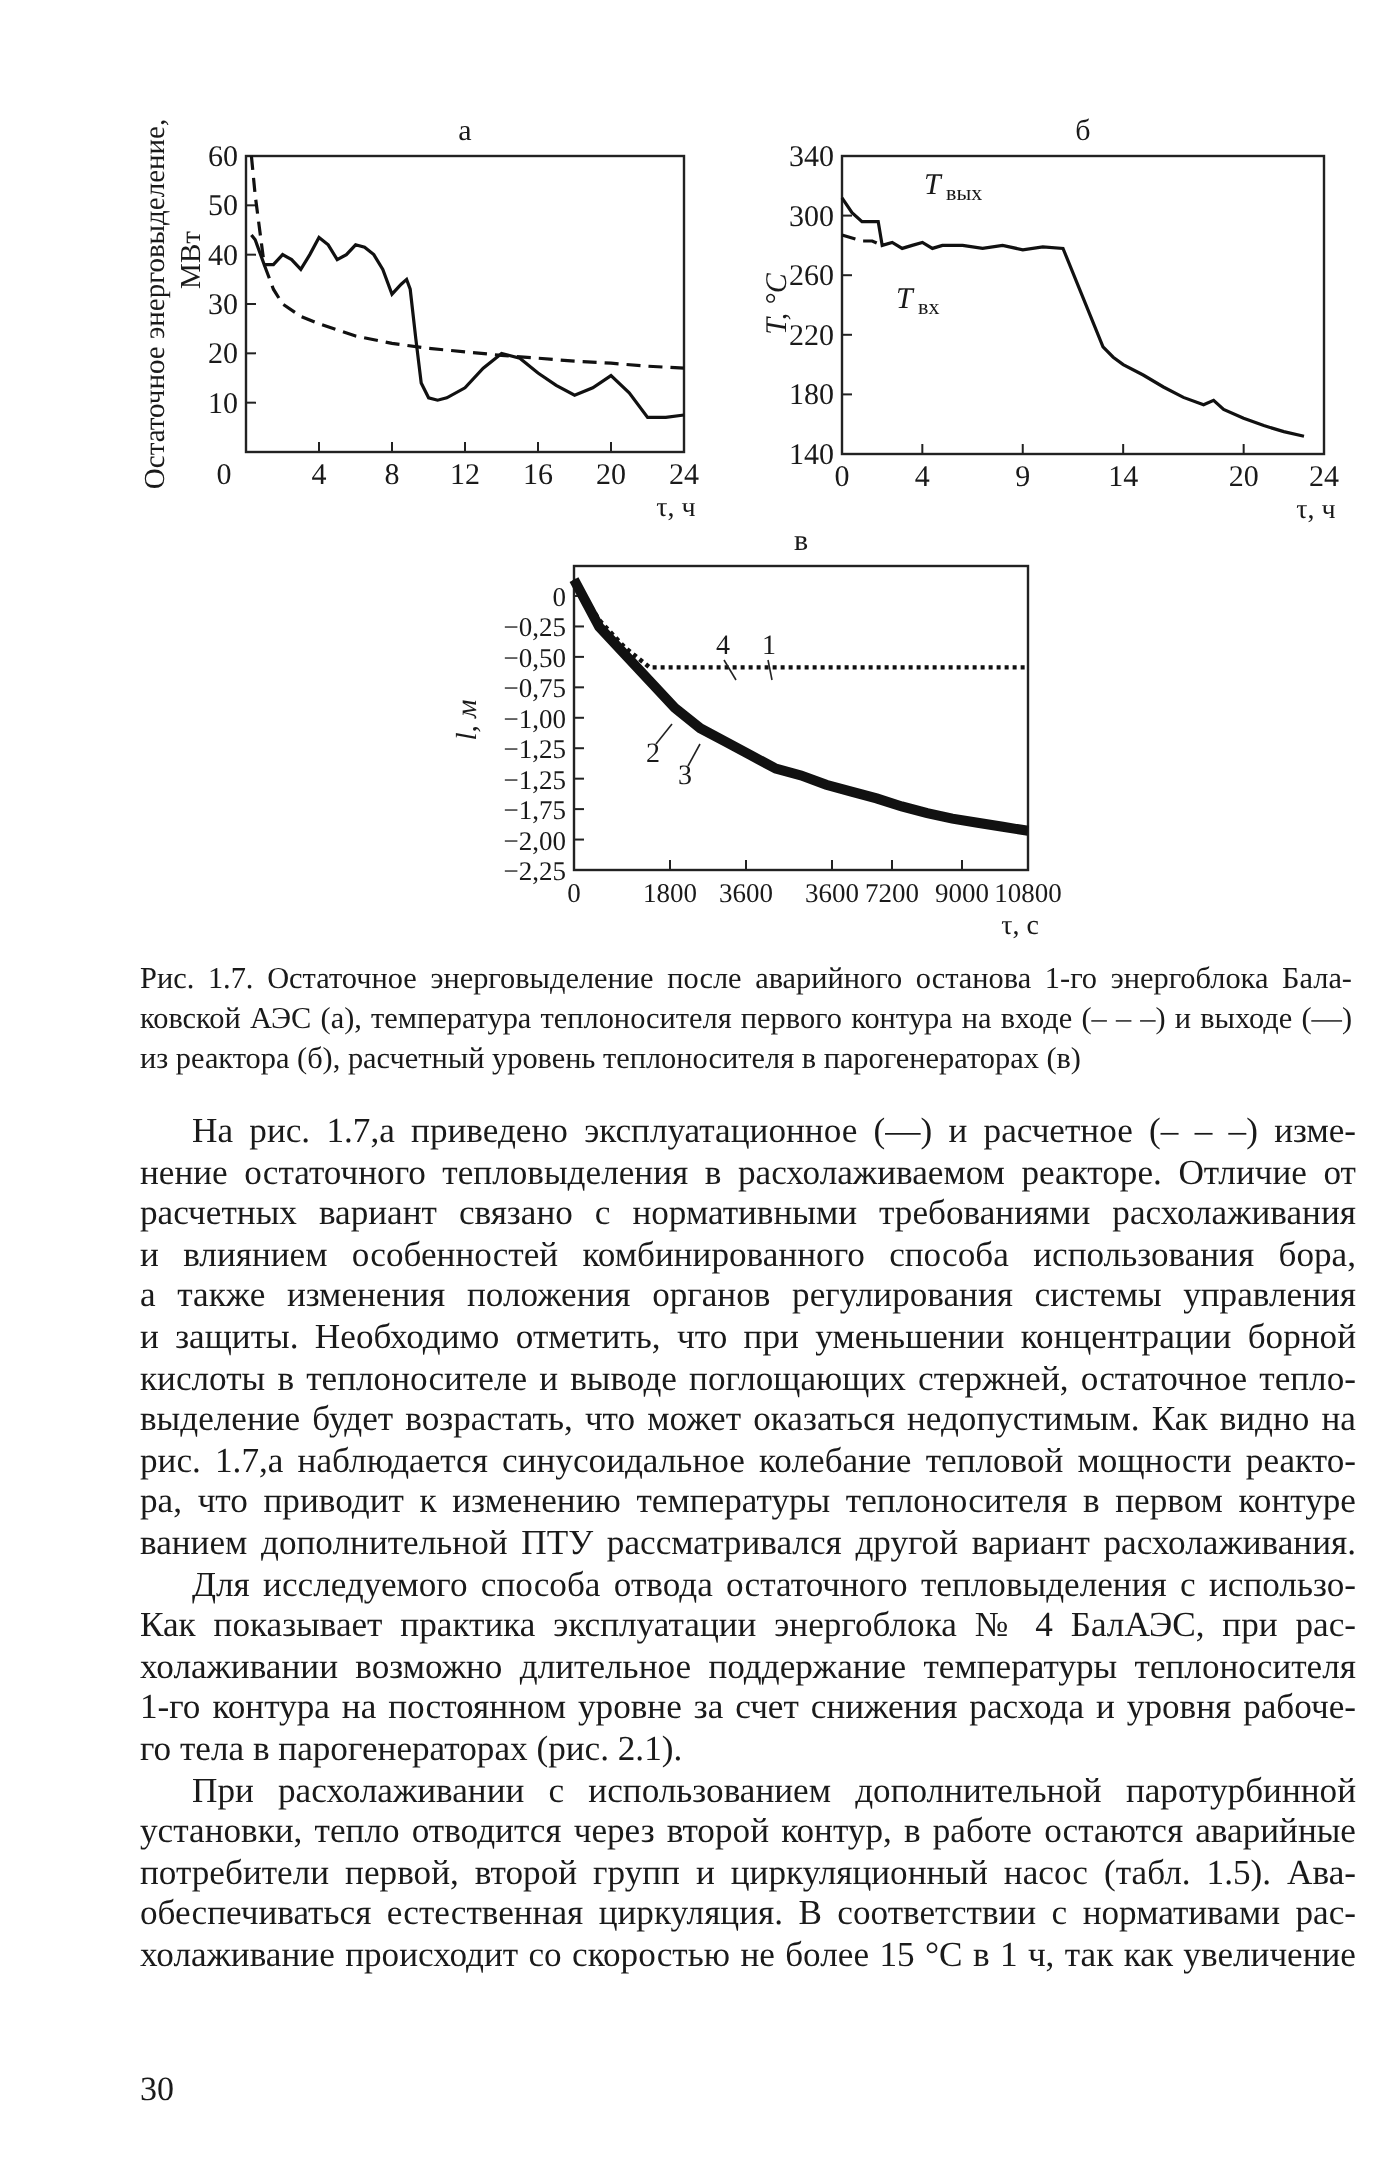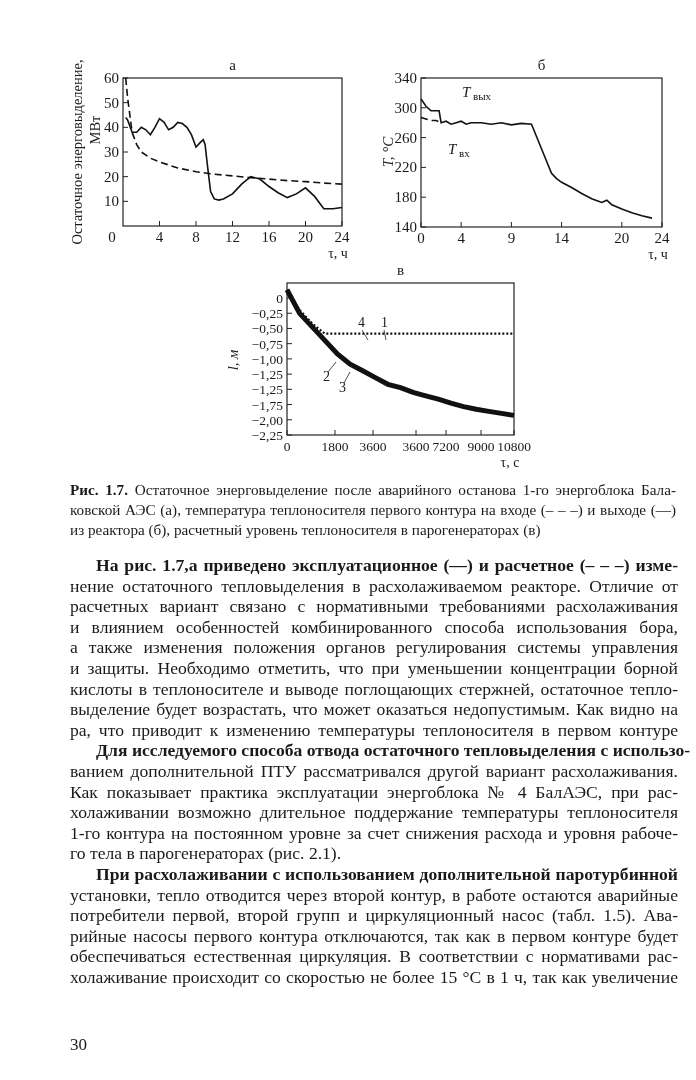--- a/index.html
+++ b/index.html
@@ -1,25 +1,25 @@
 <!DOCTYPE html>
 <html><head>
 <meta charset="utf-8">
 <style>
   html, body { margin:0; padding:0; background:#ffffff; }
   body { width:696px; height:1080px; position:relative; overflow:hidden;
          font-family:"Liberation Serif", "DejaVu Serif", serif; color:#1a1a1a; }
   .abs { position:absolute; }
   svg text { font-family:"Liberation Serif", "DejaVu Serif", serif; fill:#1a1a1a; }
   .caption { position:absolute; left:70px; top:480px; width:606px; font-size:15.2px; line-height:20px; text-align:justify; }
-  .caption b { font-weight:bold; }
+  .caption b { font-weight:normal; }
   .body-text { position:absolute; left:70px; top:555px; width:608px; font-size:17.6px; line-height:20.6px; }
   .line { white-space:nowrap; text-align:justify; text-align-last:justify; display:block; height:20.6px; }
   .line.last { text-align-last:left; }
-  .line.indent { text-indent:26px;font-weight:bold; }
+  .line.indent { text-indent:26px; }
   .page-number { position:absolute; left:70px; top:1035px; font-size:17px; }
 </style>
 </head>
 <body>
 
 <svg class="abs" style="left:0;top:0" width="696" height="480" id="chart-a-svg">
   <g id="chart-a">
       <rect x="123" y="78" width="219" height="148" fill="none" stroke="#222" stroke-width="1.2"></rect>
       <text x="232.5" y="70" text-anchor="middle" font-size="15">а</text>
       <line x1="159.5" y1="226" x2="159.5" y2="221" stroke="#222" stroke-width="1"></line>
@@ -150,28 +150,28 @@
 
 <div class="body-text" id="body-text">
     <span class="line indent">На рис. 1.7,а приведено эксплуатационное (—) и расчетное (– – –) изме-</span>
     <span class="line">нение остаточного тепловыделения в расхолаживаемом реакторе. Отличие от</span>
     <span class="line">расчетных вариант связано с нормативными требованиями расхолаживания</span>
     <span class="line">и влиянием особенностей комбинированного способа использования бора,</span>
     <span class="line">а также изменения положения органов регулирования системы управления</span>
     <span class="line">и защиты. Необходимо отметить, что при уменьшении концентрации борной</span>
     <span class="line">кислоты в теплоносителе и выводе поглощающих стержней, остаточное тепло-</span>
     <span class="line">выделение будет возрастать, что может оказаться недопустимым. Как видно на</span>
+    <span class="line">рис. 1.7,а наблюдается синусоидальное колебание тепловой мощности реакто-</span>
     <span class="line">ра, что приводит к изменению температуры теплоносителя в первом контуре</span>
+    <span class="line">ванием дополнительной ПТУ рассматривался другой вариант расхолаживания.</span>
     <span class="line indent">Для исследуемого способа отвода остаточного тепловыделения с использо-</span>
-    <span class="line">ванием дополнительной ПТУ рассматривался другой вариант расхолаживания.</span>
     <span class="line">Как показывает практика эксплуатации энергоблока № 4 БалАЭС, при рас-</span>
     <span class="line">холаживании возможно длительное поддержание температуры теплоносителя</span>
     <span class="line">1-го контура на постоянном уровне за счет снижения расхода и уровня рабоче-</span>
     <span class="line last">го тела в парогенераторах (рис. 2.1).</span>
     <span class="line indent">При расхолаживании с использованием дополнительной паротурбинной</span>
     <span class="line">установки, тепло отводится через второй контур, в работе остаются аварийные</span>
     <span class="line">потребители первой, второй групп и циркуляционный насос (табл. 1.5). Ава-</span>
-    <span class="line">рийные насосы первого контура отключаются, так как в первом контуре будет</span>
     <span class="line">обеспечиваться естественная циркуляция. В соответствии с нормативами рас-</span>
     <span class="line">холаживание происходит со скоростью не более 15 °С в 1 ч, так как увеличение</span>
   </div>
 
 <div class="page-number">30</div>
 
 </body></html>

